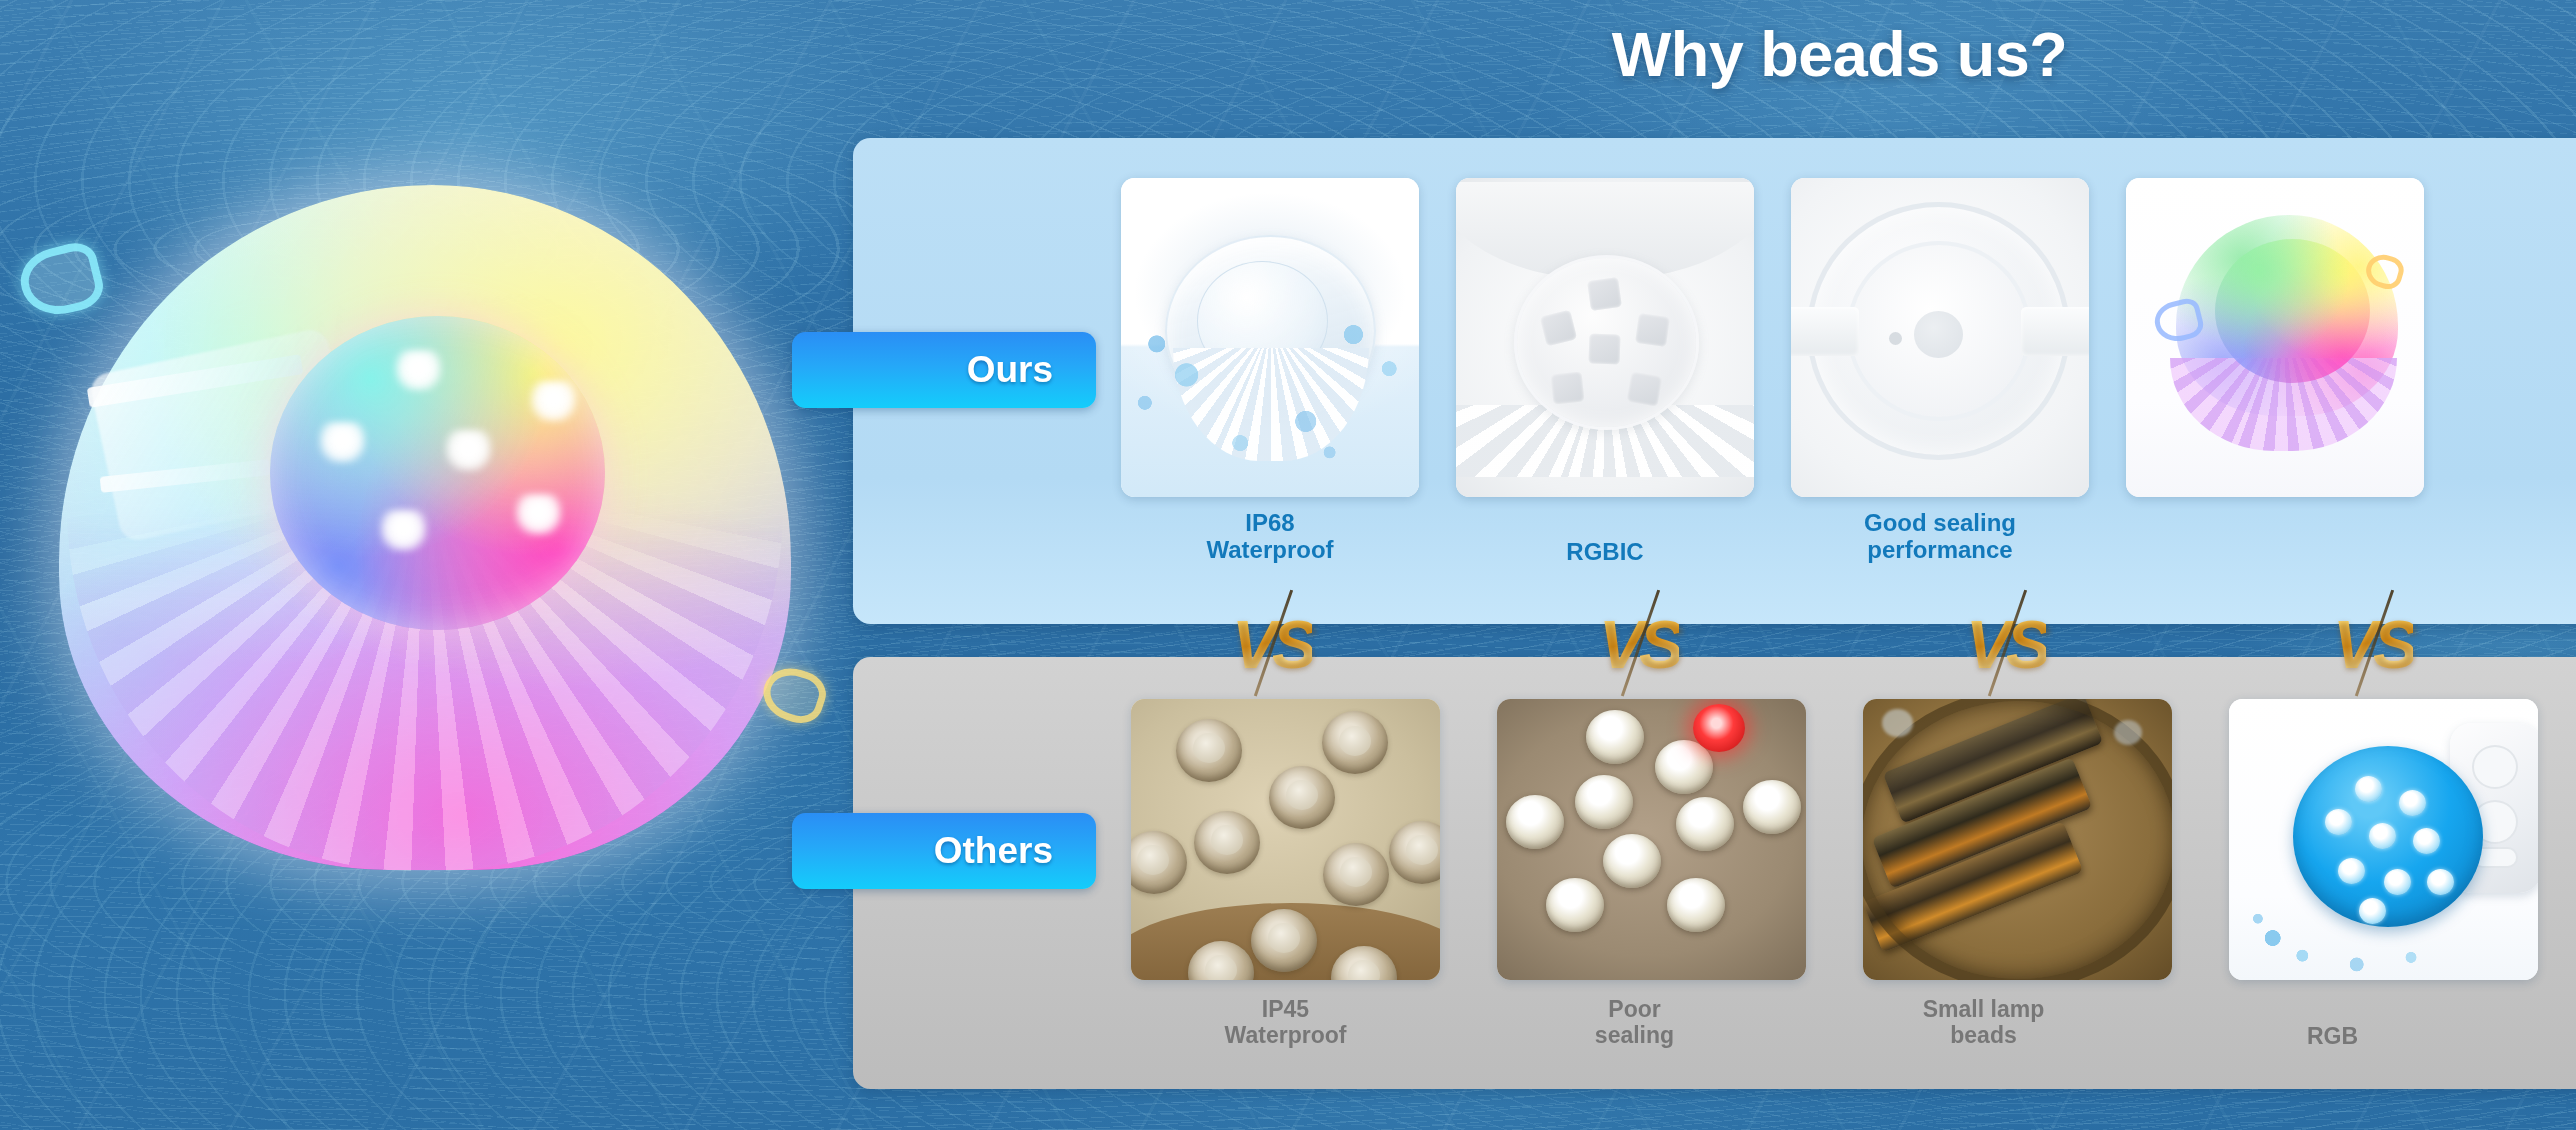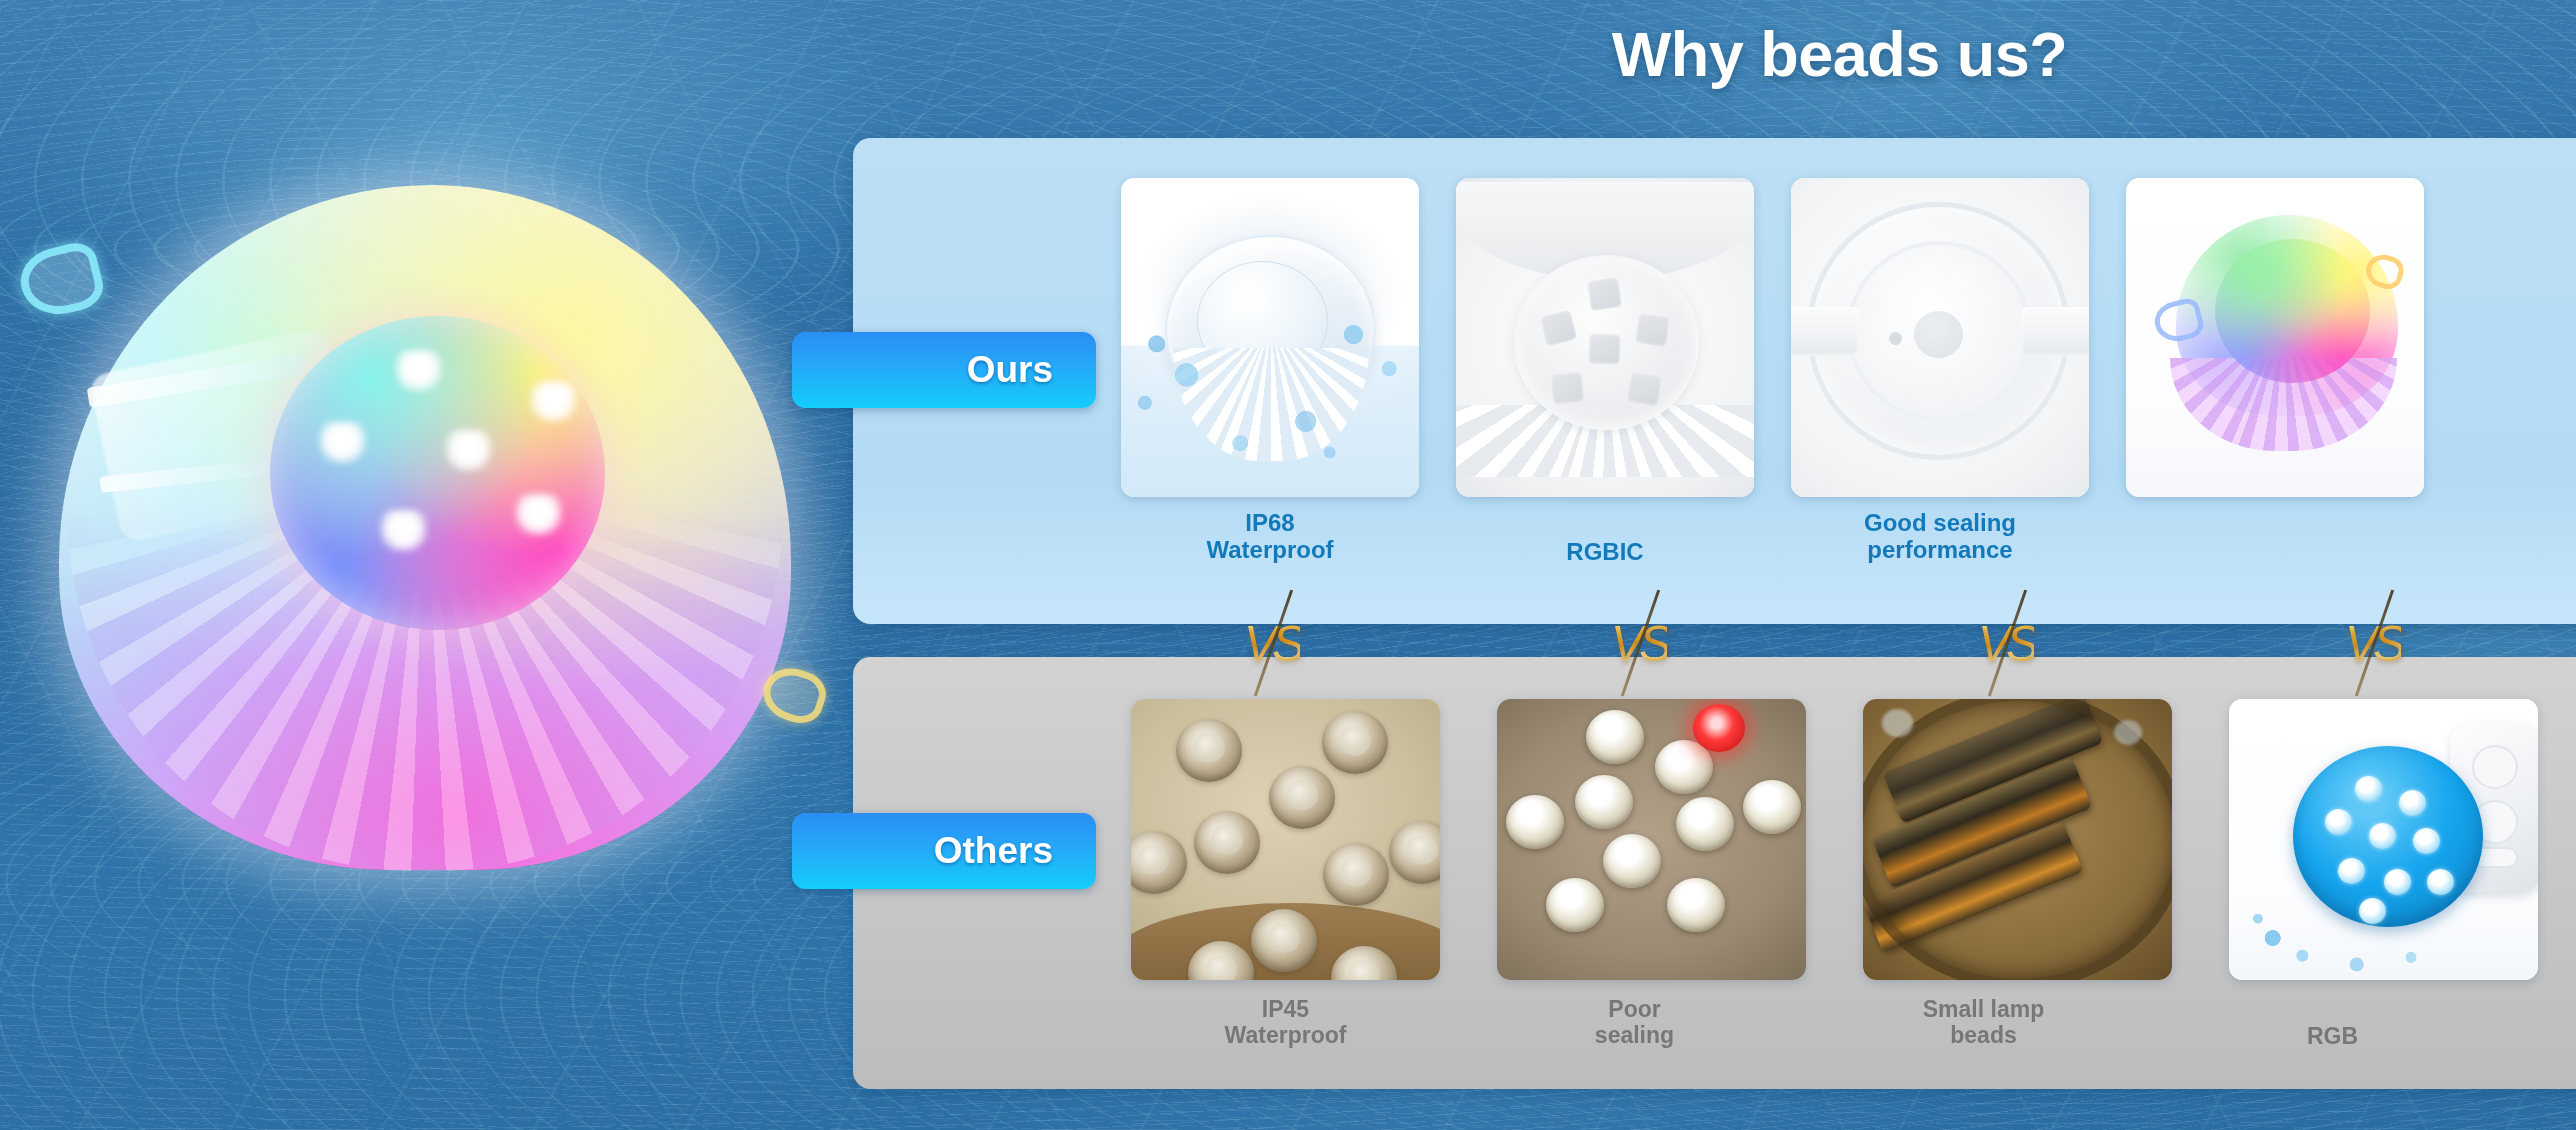--- a/index.html
+++ b/index.html
@@ -441,21 +441,21 @@
                         line-height:1.12; text-align:center; }
   .labels-others .lbl { width:309px; color:#777777; font-size:23px; font-weight:bold;
                         line-height:1.14; text-align:center; }
 
   
   .vs {
     position:absolute; width:98px; height:98px;
     display:flex; align-items:center; justify-content:center;
   }
   .vs .glyph {
-    font-size:50px; font-weight:normal; font-style:italic;
+    font-size:68px; font-weight:bold; font-style:italic;
     background:linear-gradient(170deg,#fff1c0 0%,#f7cf63 22%,#e89c1e 48%,#fbe08f 70%,#d98a14 100%);
     -webkit-background-clip:text; background-clip:text; color:transparent;
     text-shadow:0 2.1px 5.2px rgba(120,70,0,.35);
     letter-spacing:-5.2px;
   }
   .vs .slash {
     position:absolute; left:49px; top:-8.2px; width:2.6px; height:112px;
     background:linear-gradient(180deg, rgba(60,40,10,.85), rgba(120,80,20,.55));
     transform:rotate(19deg);
   }

